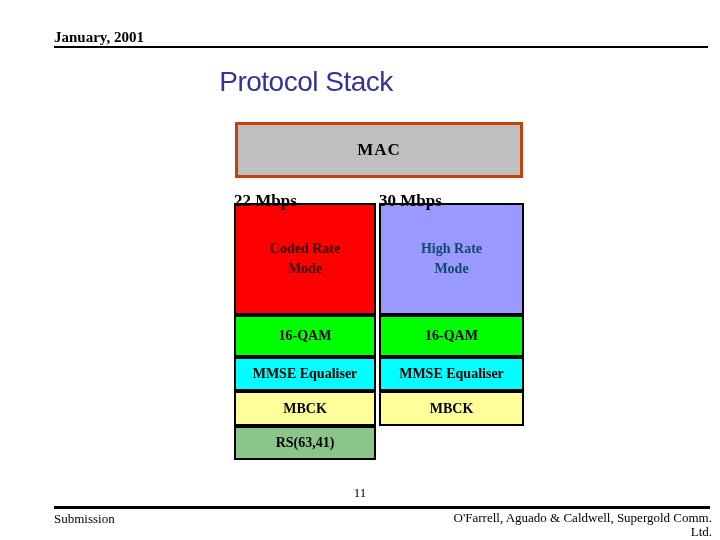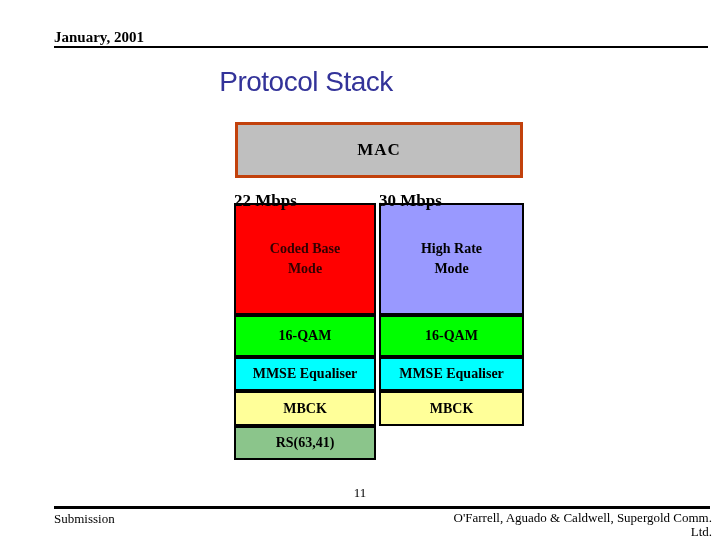--- a/index.html
+++ b/index.html
@@ -108,38 +108,38 @@
 
   <div class="rates">
     <div class="rate">22 Mbps</div>
     <div class="rate">30 Mbps</div>
   </div>
 
   <div class="cols">
 
     <div class="col col-left">
       <div class="row r-mode" style="background-color: rgb(255, 0, 0); color: rgb(51, 0, 0);">
-        <span>Coded Base Mode</span>
+        <span>Coded Rate Mode</span>
       </div>
       <div class="row r-qam" style="background-color: rgb(0, 255, 0);">
         <span>16-QAM</span>
       </div>
       <div class="row r-eq" style="background-color: rgb(0, 255, 255);">
         <span>MMSE Equaliser</span>
       </div>
       <div class="row r-mbck" style="background-color: rgb(255, 255, 153);">
         <span>MBCK</span>
       </div>
       <div class="row r-rs" style="background-color: rgb(139, 197, 139);">
         <span>RS(63,41)</span>
       </div>
     </div>
 
     <div class="col col-right">
-      <div class="row r-mode" style="background-color: rgb(153, 153, 255); color: #000000;">
+      <div class="row r-mode" style="background-color: rgb(153, 153, 255); color: #0c4a6e;">
         <span>High Rate Mode</span>
       </div>
       <div class="row r-qam" style="background-color: rgb(0, 255, 0);">
         <span>16-QAM</span>
       </div>
       <div class="row r-eq" style="background-color: rgb(0, 255, 255);">
         <span>MMSE Equaliser</span>
       </div>
       <div class="row r-mbck" style="background-color: rgb(255, 255, 153);">
         <span>MBCK</span>

